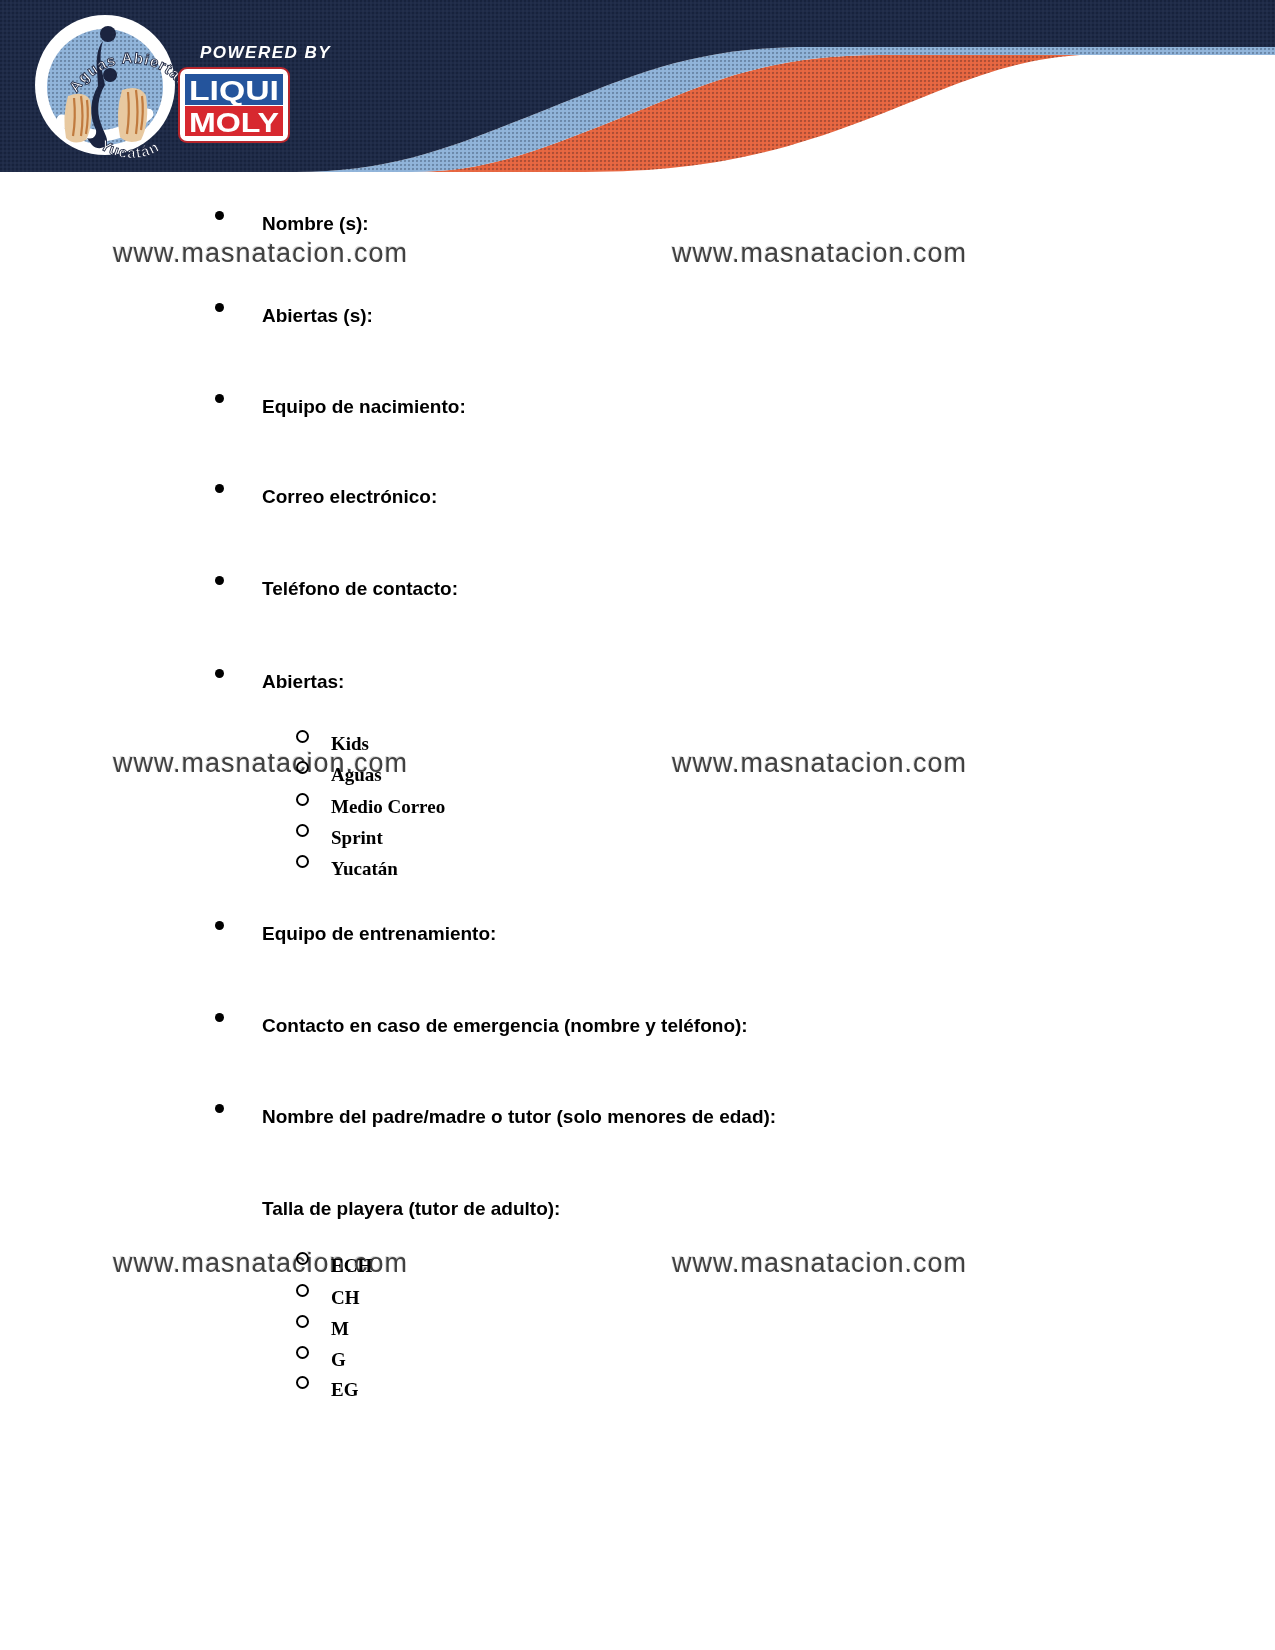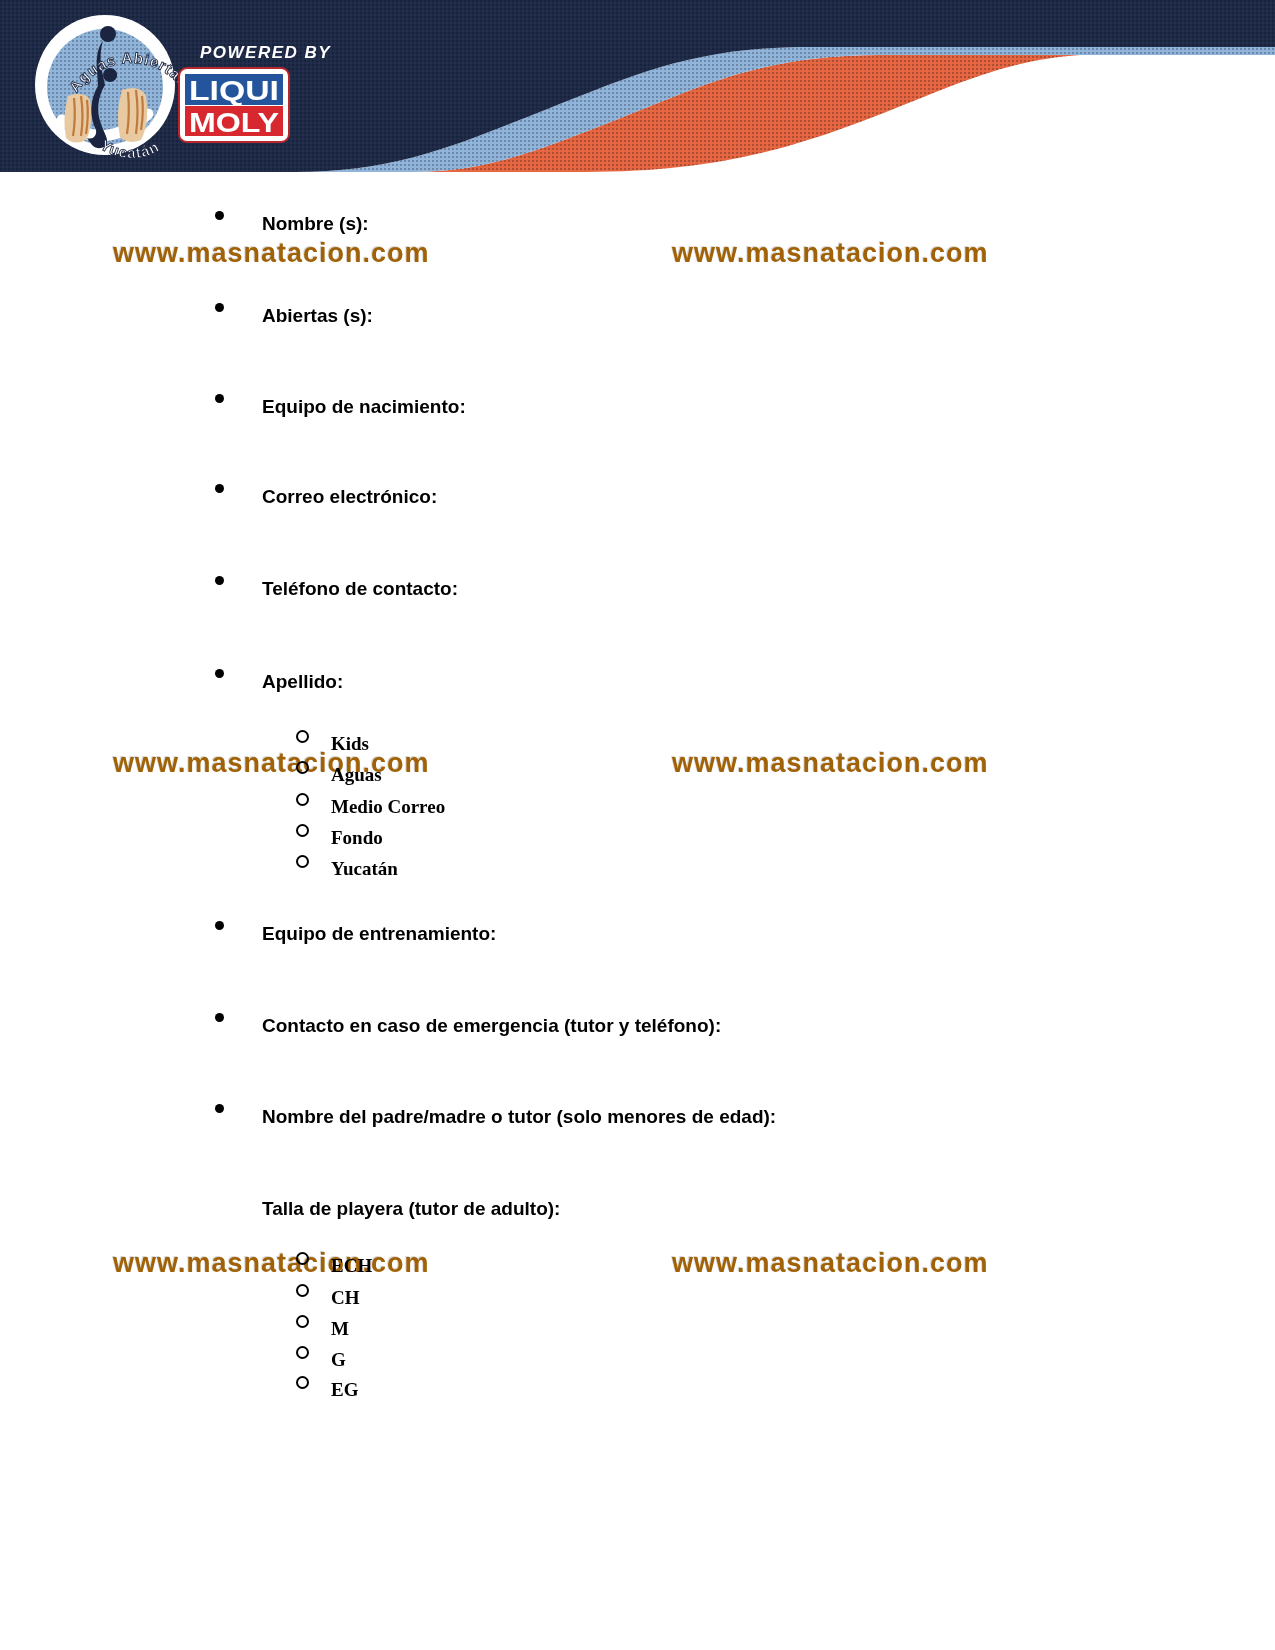--- a/index.html
+++ b/index.html
@@ -22,22 +22,22 @@
   .row .dot{
     position:absolute;left:215px;top:9px;width:9px;height:9px;
     background:#000;border-radius:50%;
   }
   .row .circ{
     position:absolute;left:296px;top:7px;width:9px;height:9px;
     border:2px solid #000;border-radius:50%;background:transparent;
   }
   .wm{
     position:absolute;height:30px;line-height:30px;
-    font-size:27px;font-weight:700;letter-spacing:1px;
-    color:#a16207;
+    font-size:27px;font-weight:400;letter-spacing:1px;
+    color:#404040;
     text-shadow:-1px -1px 0 #d8d8d8, 1px 1px 0 #ffffff;
     white-space:nowrap;
     pointer-events:none;
   }
 </style>
 </head>
 <body>
 
 <div class="page">
 
@@ -132,52 +132,52 @@
     <span class="txt">Correo electrónico:</span>
   </div>
 
   <div class="row" style="top:567px">
     <span class="dot"></span>
     <span class="txt">Teléfono de contacto:</span>
   </div>
 
   <div class="row" style="top:660px">
     <span class="dot"></span>
-    <span class="txt">Apellido:</span>
+    <span class="txt">Abiertas:</span>
   </div>
 
   <div class="row" style="top:723px">
     <span class="circ"></span>
     <span class="txt-sub">Kids</span>
   </div>
   <div class="row" style="top:754px">
     <span class="circ"></span>
     <span class="txt-sub">Aguas</span>
   </div>
   <div class="row" style="top:786px">
     <span class="circ"></span>
     <span class="txt-sub">Medio Correo</span>
   </div>
   <div class="row" style="top:817px">
     <span class="circ"></span>
-    <span class="txt-sub">Fondo</span>
+    <span class="txt-sub">Sprint</span>
   </div>
   <div class="row" style="top:848px">
     <span class="circ"></span>
     <span class="txt-sub">Yucatán</span>
   </div>
 
   <div class="row" style="top:912px">
     <span class="dot"></span>
     <span class="txt">Equipo de entrenamiento:</span>
   </div>
 
   <div class="row" style="top:1004px">
     <span class="dot"></span>
-    <span class="txt">Contacto en caso de emergencia (tutor y teléfono):</span>
+    <span class="txt">Contacto en caso de emergencia (nombre y teléfono):</span>
   </div>
 
   <div class="row" style="top:1095px">
     <span class="dot"></span>
     <span class="txt">Nombre del padre/madre o tutor (solo menores de edad):</span>
   </div>
 
   <div class="row" style="top:1187px">
     <span class="txt">Talla de playera (tutor de adulto):</span>
   </div>

